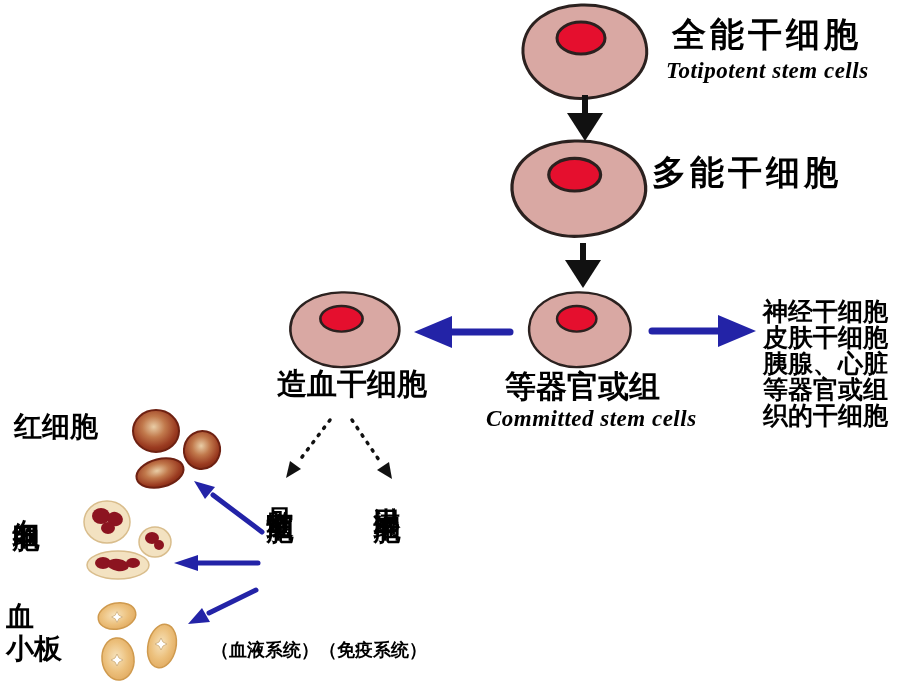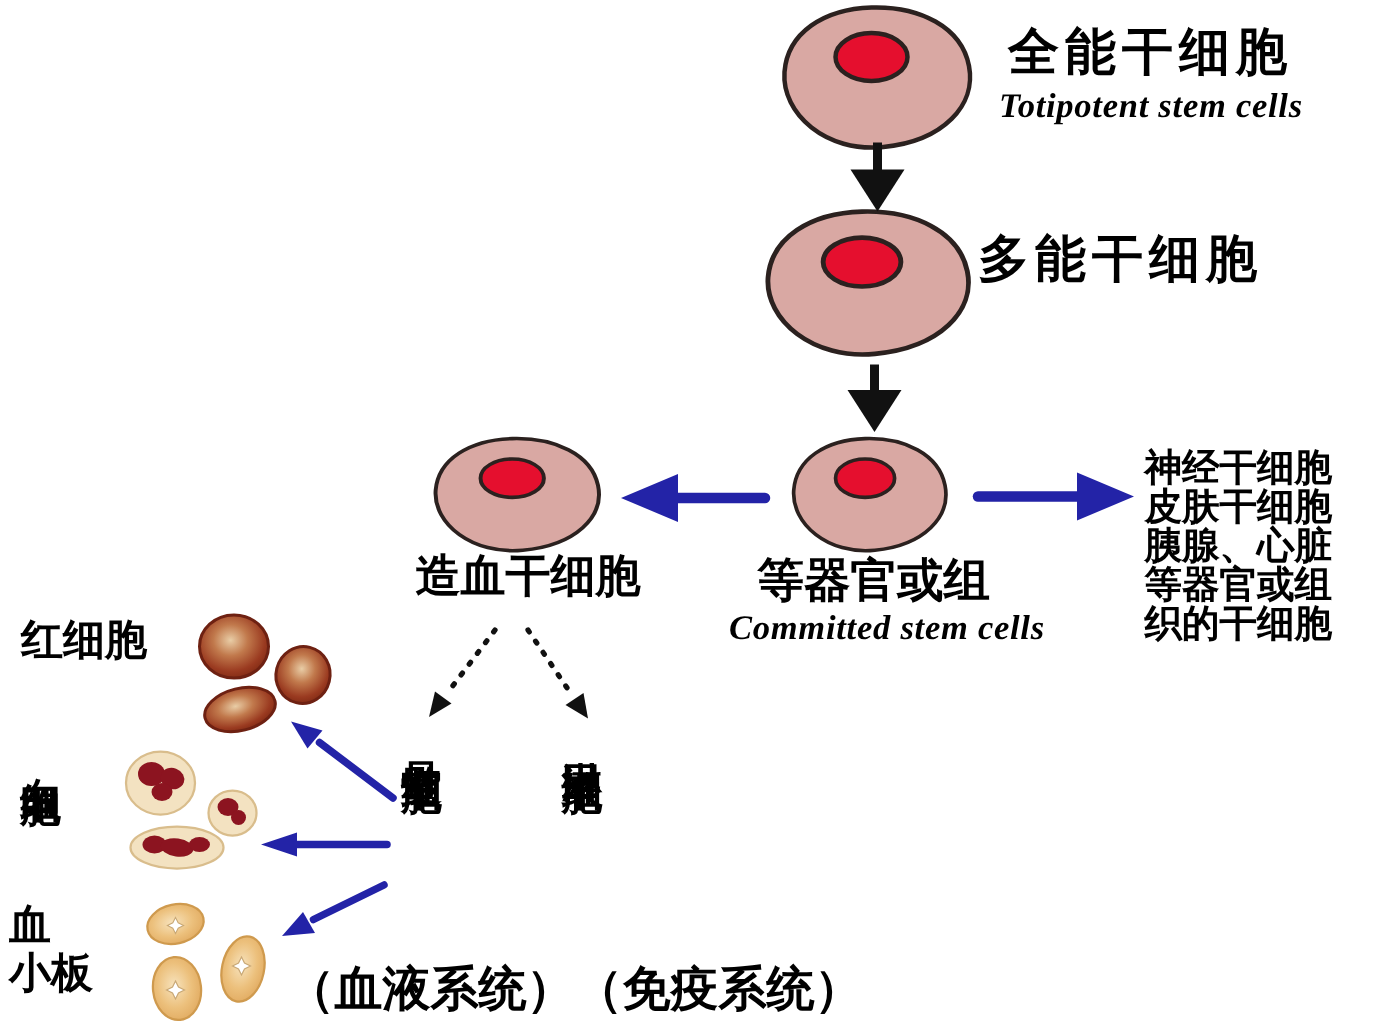--- a/index.html
+++ b/index.html
@@ -140,15 +140,15 @@
 织的干细胞</div>
 
   <div class="label cn" style="left:14px;top:408px;font-size:28px;">红细胞</div>
   <div class="label cn vert" style="left:8px;top:497px;font-size:27px;letter-spacing:3px;">白细胞</div>
   <div class="label cn" style="left:6px;top:601px;font-size:28px;line-height:32px;">血
 小板</div>
 
   <div class="label cn vert" style="left:262px;top:486px;font-size:27px;letter-spacing:3px;">骨髓细胞</div>
   <div class="label cn vert" style="left:369px;top:486px;font-size:27px;letter-spacing:3px;">淋巴细胞</div>
 
-  <div class="label cn" style="left:191px;top:638px;font-size:32px;">（血液系统）（免疫系统）</div>
+  <div class="label cn" style="left:211px;top:638px;font-size:18px;">（血液系统）（免疫系统）</div>
 
 </div>
 
 </body></html>

